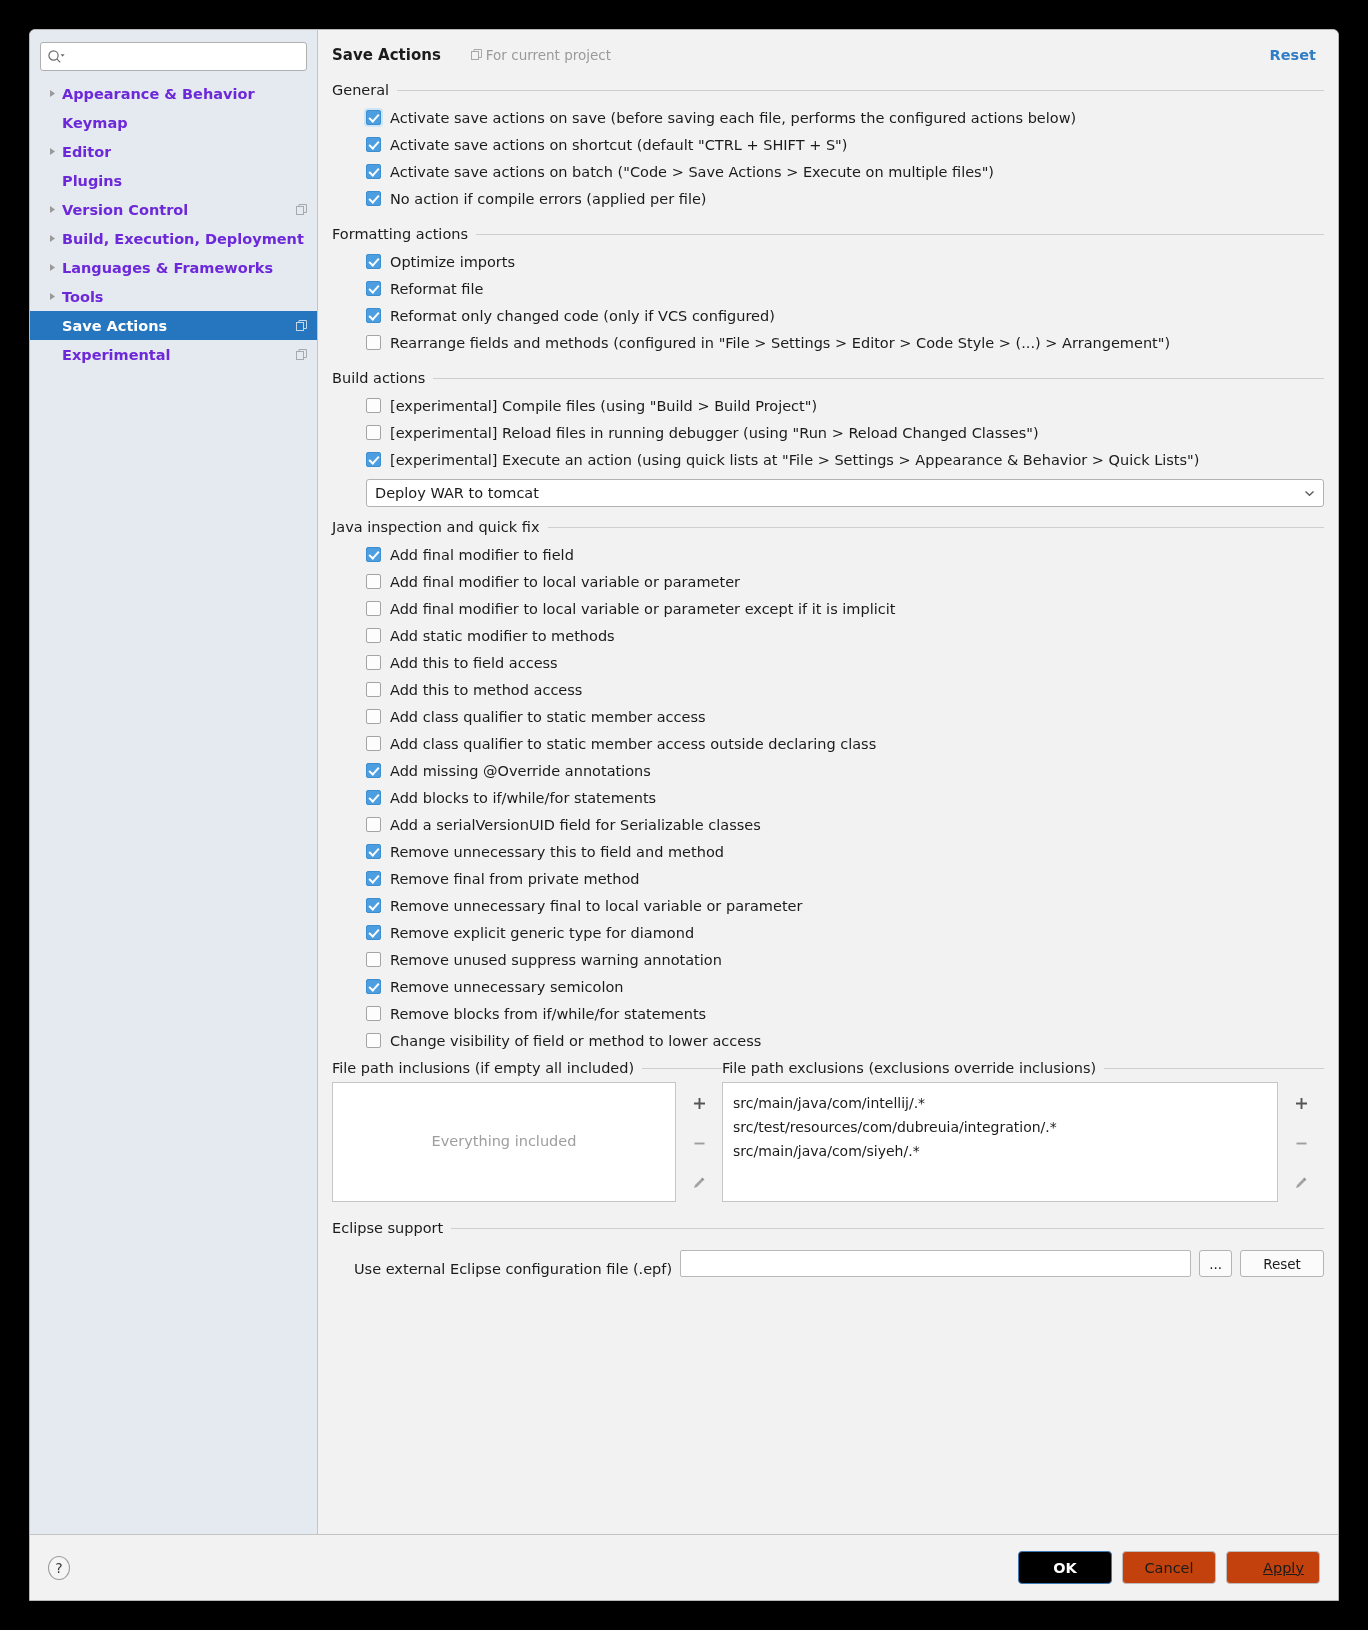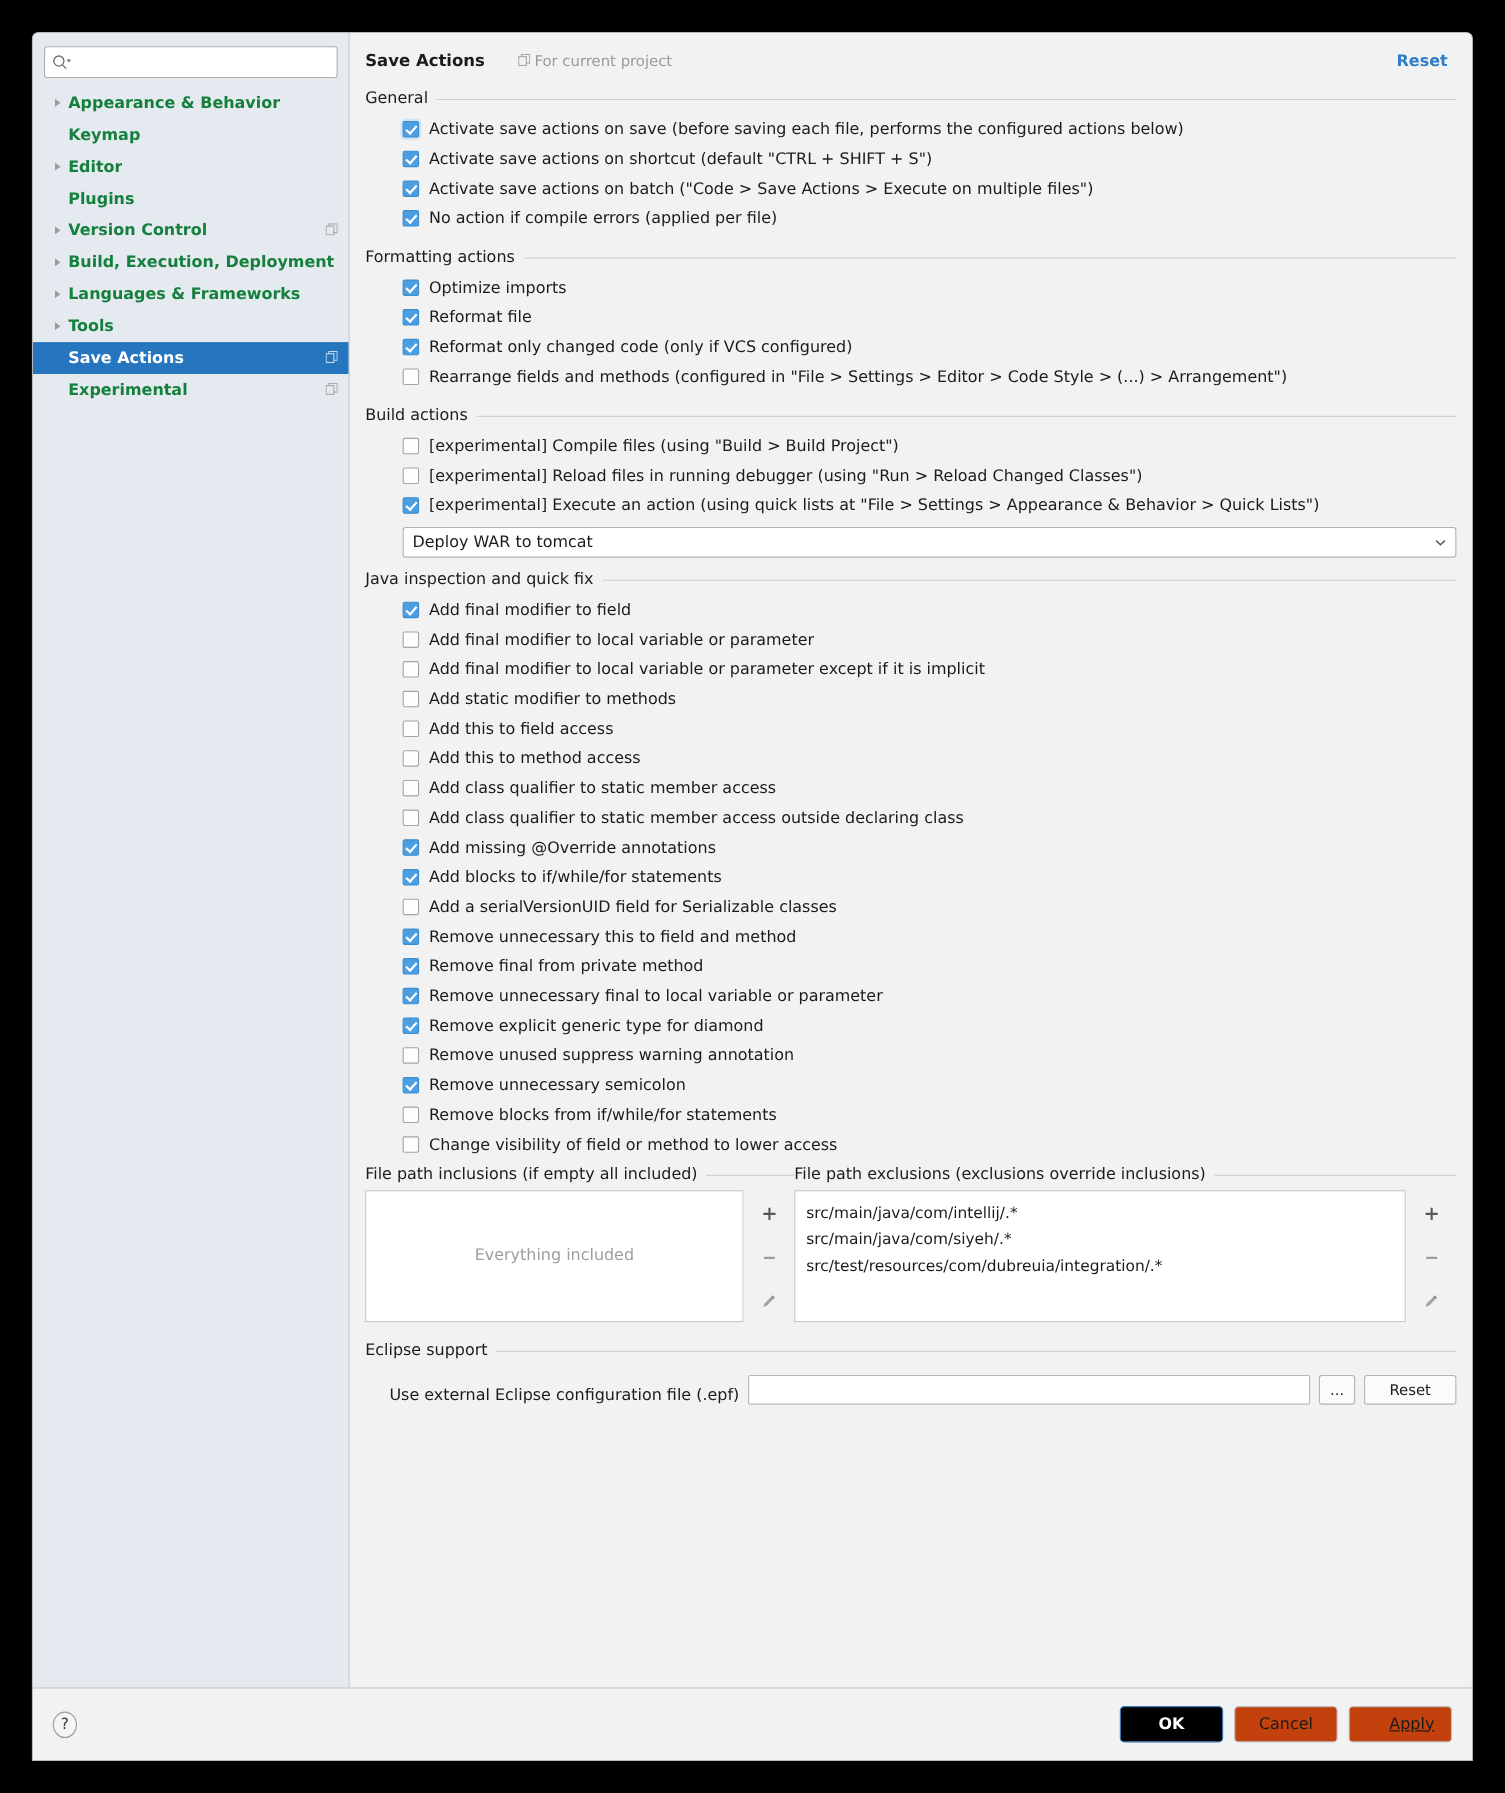--- a/index.html
+++ b/index.html
@@ -86,21 +86,21 @@
     color: #222;
     padding-left: 2px;
   }
   .tree { font-size: 14.5px; }
   .tree-item {
     height: 29px;
     display: flex;
     align-items: center;
     padding-left: 12px;
     padding-right: 10px;
-    color: #15803d;
+    color: #6d28d9;
     font-weight: bold;
     cursor: default;
     position: relative;
   }
   .tree-item.selected {
     background: #2675bf;
     color: #fff;
   }
   .tw {
     width: 20px; min-width: 20px;
@@ -655,22 +655,22 @@
           </div>
 
           <div class="path-col right">
             <div class="group-head">
               <span class="lbl">File path exclusions (exclusions override inclusions)</span>
               <span class="rule"></span>
             </div>
             <div class="path-body">
               <div class="list-box">
                 <div>src/main/java/com/intellij/.*</div>
+                <div>src/test/resources/com/dubreuia/integration/.*</div>
                 <div>src/main/java/com/siyeh/.*</div>
-                <div>src/test/resources/com/dubreuia/integration/.*</div>
               </div>
               <div class="list-tools">
                 <div class="tool-btn">
                   <svg width="15" height="15" viewBox="0 0 15 15">
                         <path d="M7.5 2 L7.5 13 M2 7.5 L13 7.5" stroke="#555" stroke-width="1.9"></path>
                       </svg>
                 </div>
                 <div class="tool-btn">
                   <svg width="15" height="15" viewBox="0 0 15 15">
                         <path d="M2.5 7.5 L12.5 7.5" stroke="#9e9e9e" stroke-width="1.9"></path>

